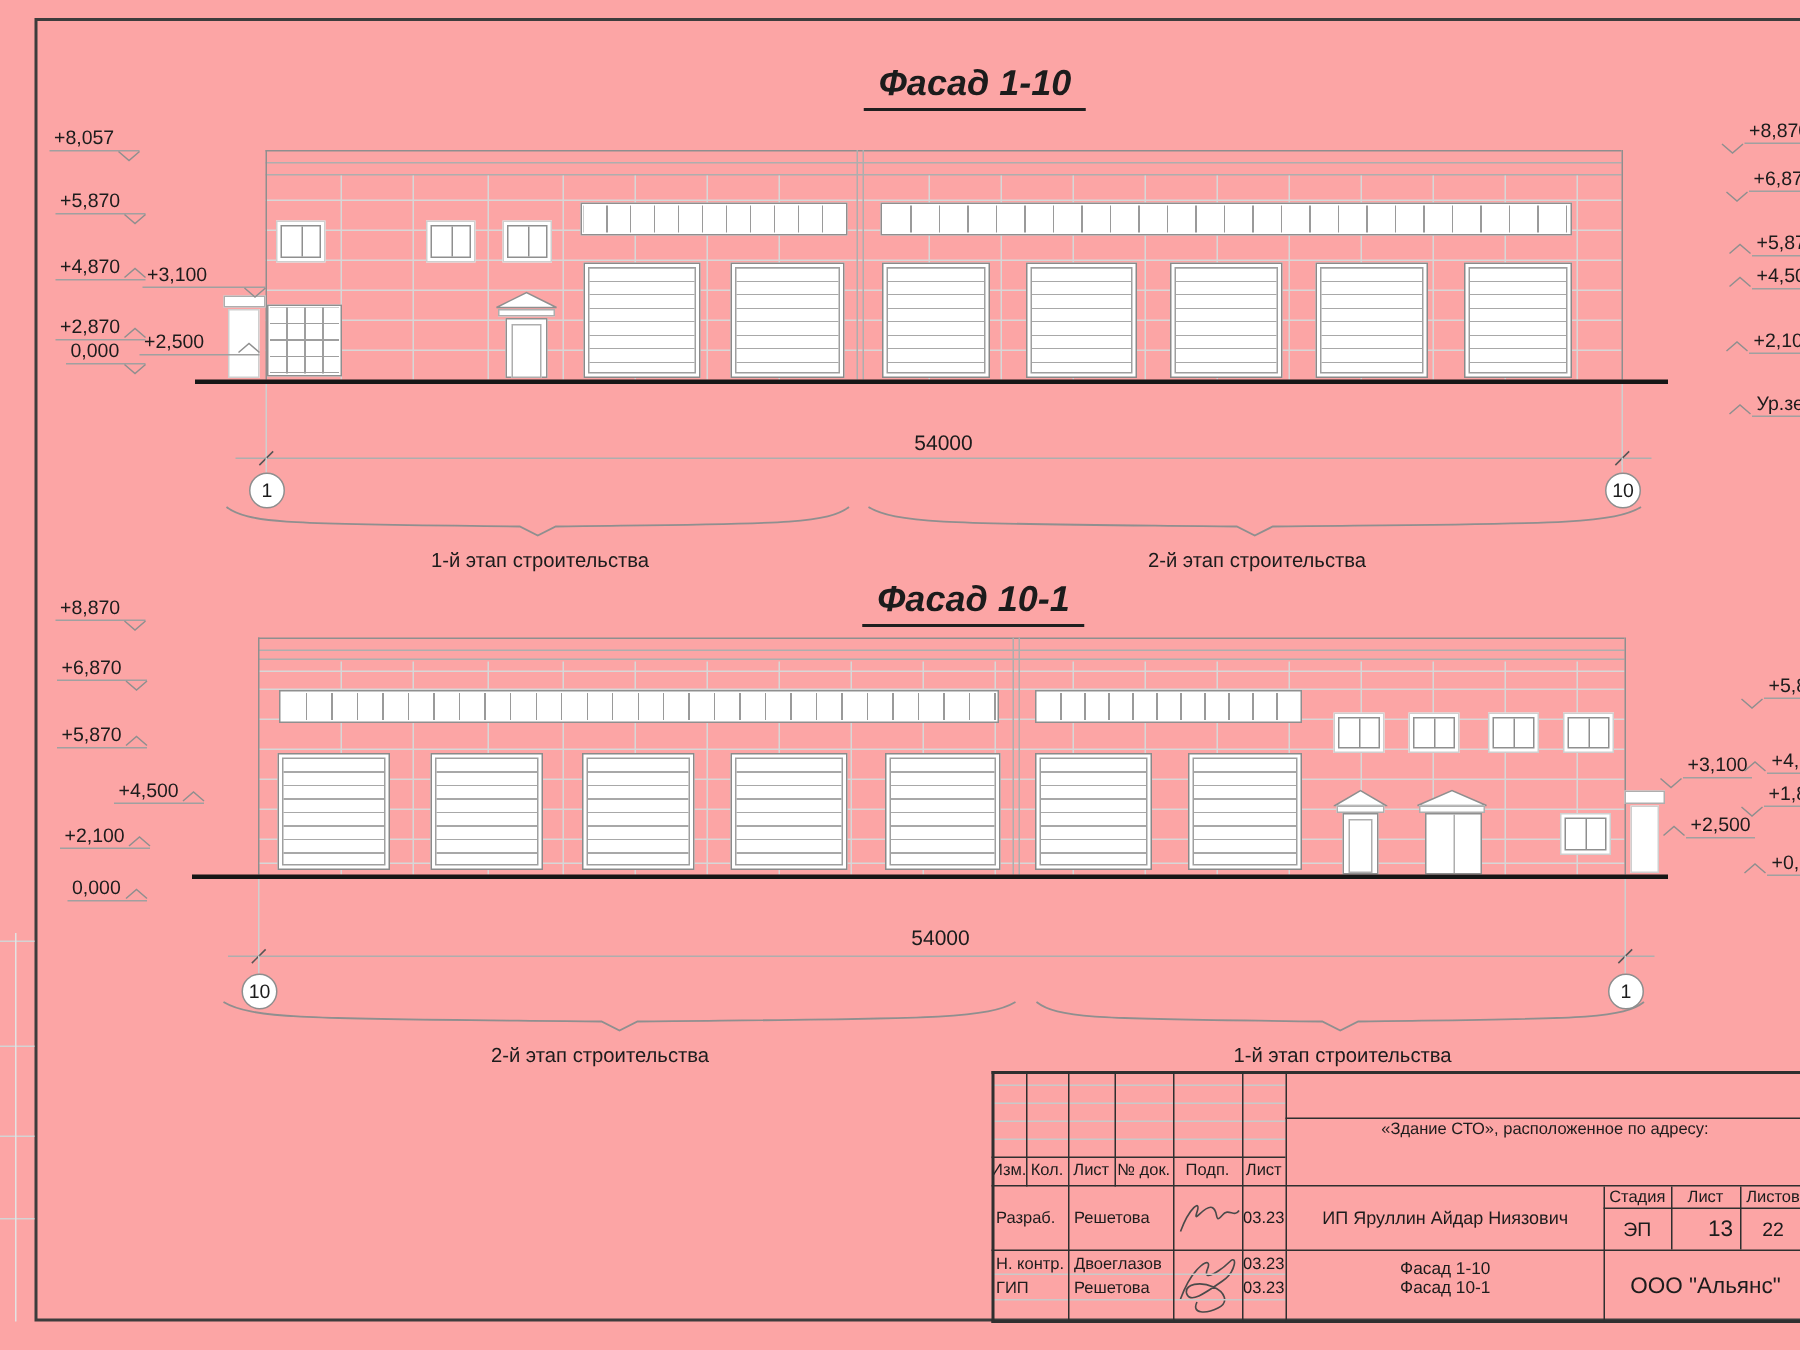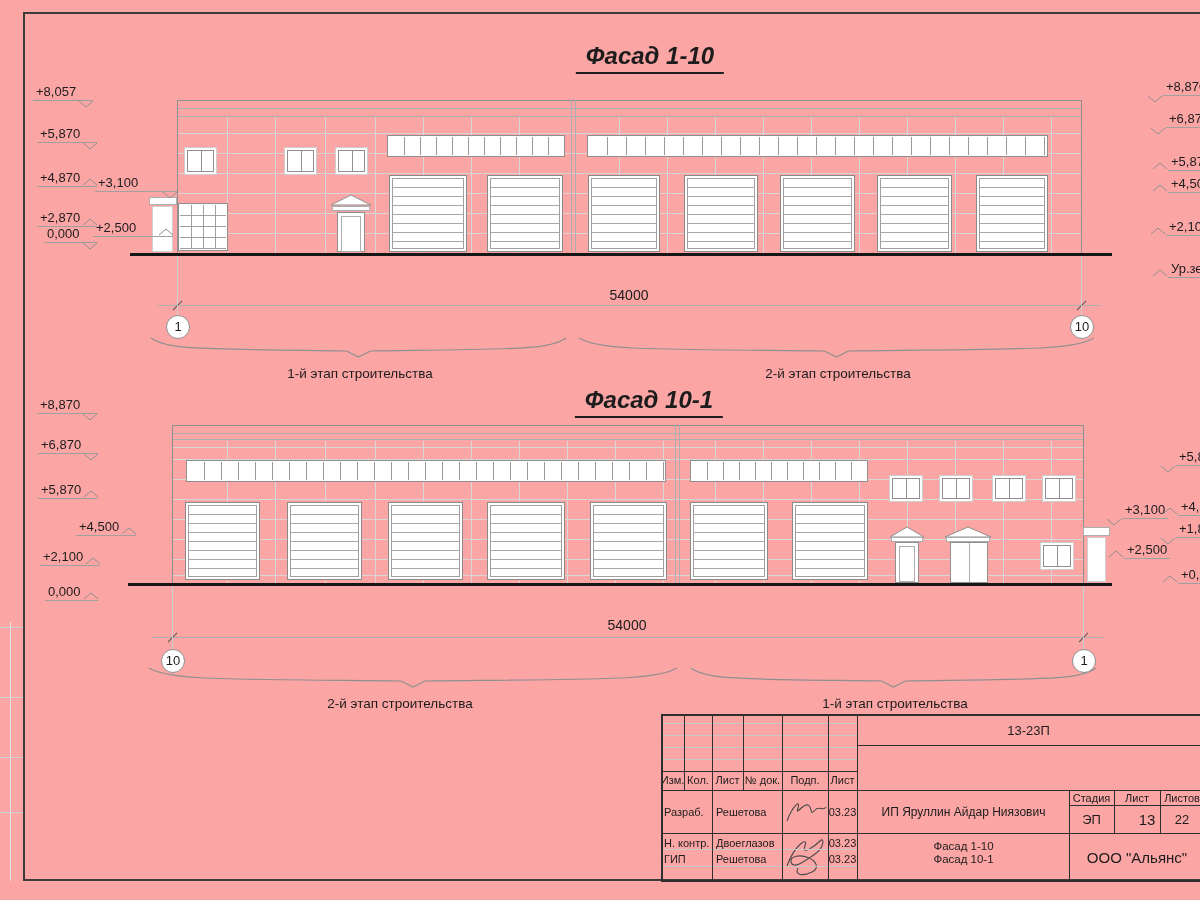--- a/index.html
+++ b/index.html
@@ -25,23 +25,23 @@
 </style>
 </head>
 <body>
 
 <div id="sheet">
   <div id="frame"></div>
 
   <div class="ftitle" style="left:650px;top:42px">Фасад 1-10</div>
   <div class="ftitle" style="left:649px;top:386px">Фасад 10-1</div>
 
-  <div class="tbc" style="left:857px;top:716px;width:343px;height:28px;font-size:13px">13-23П</div>
 
   <div class="abs" style="left:860px;top:747px;width:340px">
+    <div class="tbc" style="position:static">«Здание СТО», расположенное по адресу:</div>
   </div>
 
   <div class="tbc" style="left:661px;top:772px;width:23px;height:17px">Изм.</div>
   <div class="tbc" style="left:684px;top:772px;width:28px;height:17px">Кол.</div>
   <div class="tbc" style="left:712px;top:772px;width:31px;height:17px">Лист</div>
   <div class="tbc" style="left:743px;top:772px;width:39px;height:17px">№ док.</div>
   <div class="tbc" style="left:782px;top:772px;width:46px;height:17px">Подп.</div>
   <div class="tbc" style="left:828px;top:772px;width:29px;height:17px">Лист</div>
 
   <div class="tbc tbl-left" style="left:664px;top:804px;width:47px;height:16px">Разраб.</div>

